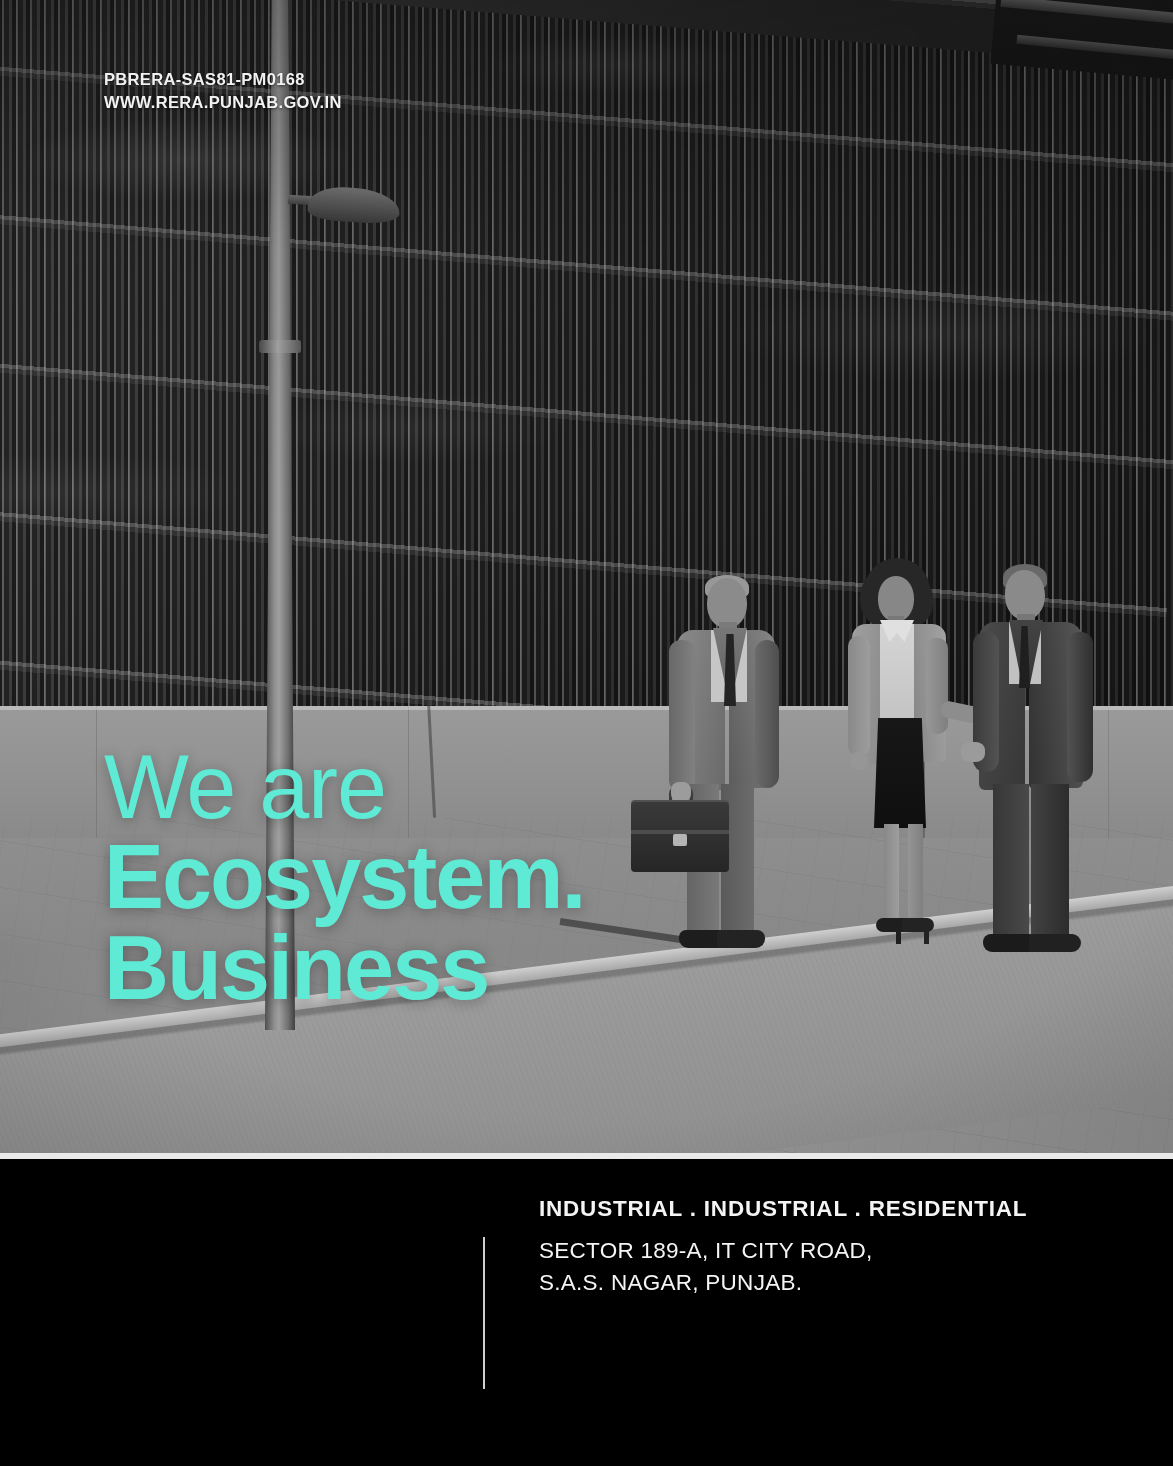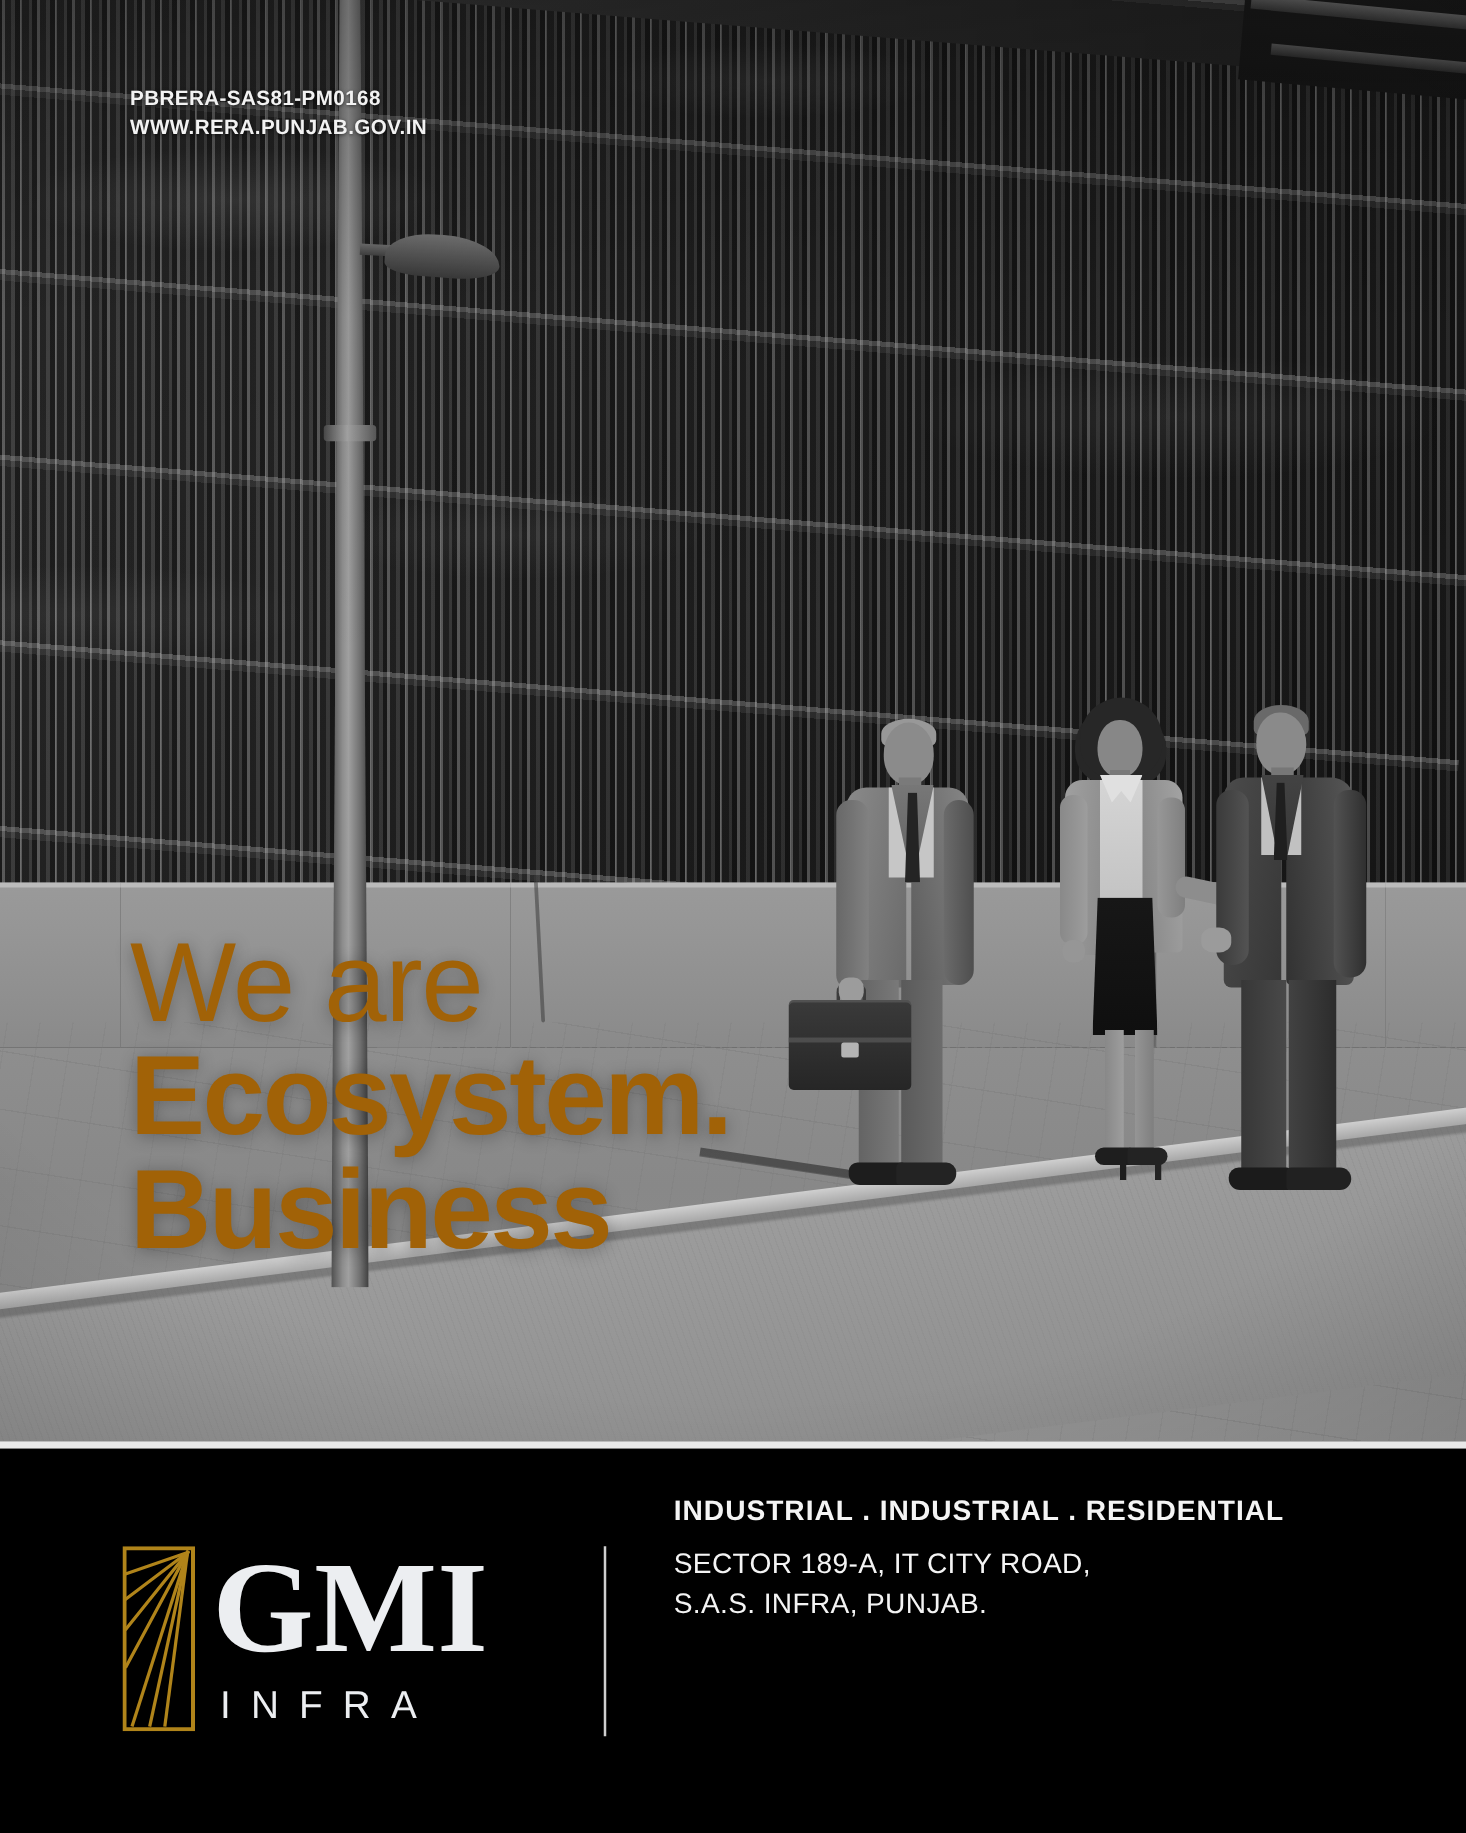--- a/index.html
+++ b/index.html
@@ -336,21 +336,21 @@
     letter-spacing:.02em;
     font-weight:600;
     text-shadow:0 1px 3px rgba(0,0,0,.6);
     z-index:6;
   }
 
   
   .headline {
     position:absolute; left:104px; top:744px;
     z-index:6;
-    color:#a16207;
+    color:#5eead4;
     line-height:.96;
     text-shadow:0 2px 14px rgba(0,0,0,.30);
   }
   .hl-light {
     font-size:90px;
     font-weight:300;
     letter-spacing:-.012em;
     display:block;
   }
   .hl-bold {
@@ -534,40 +534,24 @@
   <div class="headline">
     <span class="hl-light">We are</span>
     <span class="hl-bold">Ecosystem.</span>
     <span class="hl-bold">Business</span>
   </div>
 
   <div class="divider-line"></div>
 
   <div class="footer">
 
-    <div class="logo-block">
-      <svg class="logo-mark" viewBox="0 0 58 148">
-        <rect x="1.6" y="1.6" width="54.8" height="144.8" fill="none" stroke="#B0841A" stroke-width="3.2"></rect>
-        <g stroke="#B0841A" stroke-width="2.6" fill="none" stroke-linecap="square">
-          <line x1="52" y1="5" x2="3" y2="22"></line>
-          <line x1="52" y1="5" x2="3" y2="42"></line>
-          <line x1="52" y1="5" x2="3" y2="66"></line>
-          <line x1="52" y1="5" x2="3" y2="96"></line>
-          <line x1="52" y1="5" x2="8" y2="143"></line>
-          <line x1="52" y1="5" x2="22" y2="143"></line>
-          <line x1="52" y1="5" x2="34" y2="143"></line>
-        </g>
-      </svg>
-      <div class="logo-gmi">GMI</div>
-      <div class="logo-infra">INFRA</div>
-    </div>
 
     <div class="vdivider"></div>
 
     <div class="info">
       <div class="info-line">SECTOR 189-A, IT CITY ROAD,</div>
-      <div class="info-line">S.A.S. INFRA, PUNJAB.</div>
+      <div class="info-line">S.A.S. NAGAR, PUNJAB.</div>
     </div>
   </div>
 
   <div class="sectors">INDUSTRIAL . INDUSTRIAL . RESIDENTIAL</div>
 
 </div>
 
 </body></html>

